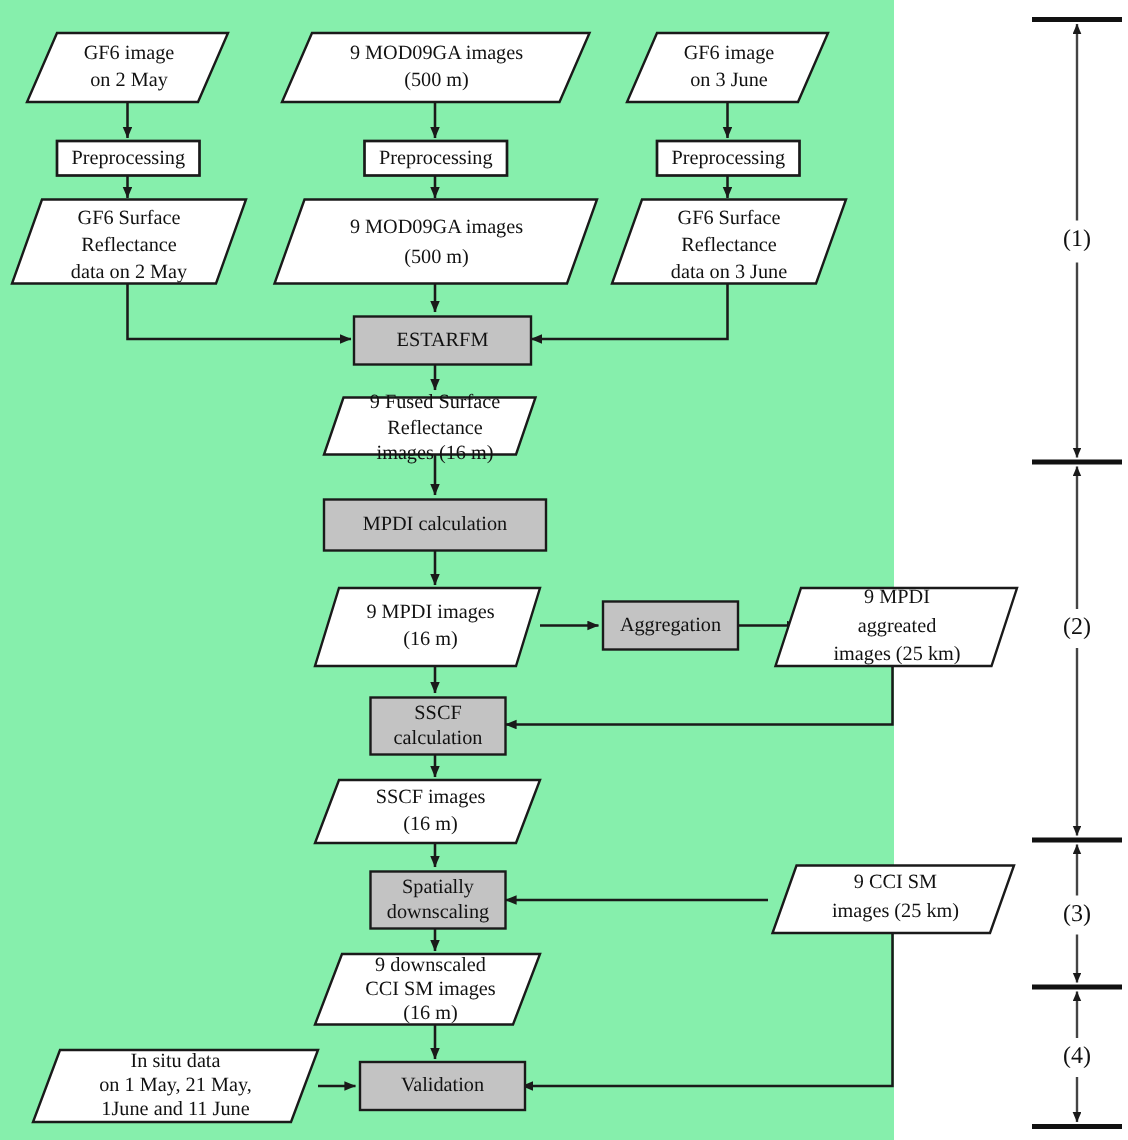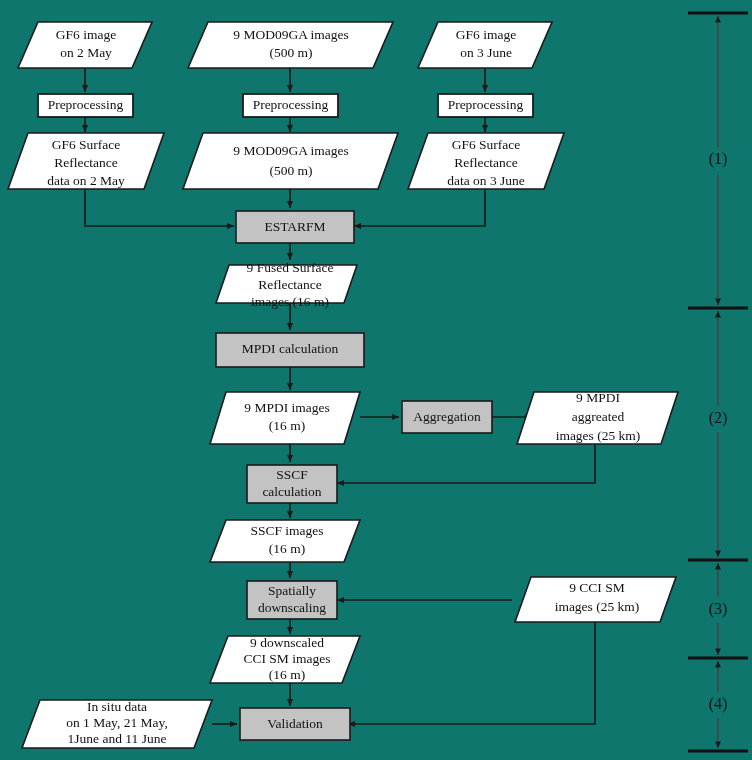--- a/index.html
+++ b/index.html
@@ -8,23 +8,23 @@
     background: #ffffff;
   }
   body {
     width: 752px;
     height: 760px;
     font-family: "Liberation Serif", "DejaVu Serif", serif;
     overflow: hidden;
   }
   #flowchart-root {
     position: relative;
-    width: 752px;
+    width: 596px;
     height: 760px;
-    background: #0f766e;
+    background: #86efac;
   }
   svg.diagram {
     display: block;
     width: 752px;
     height: 760px;
   }
   .node-shape {
     stroke: #1a1a1a;
     stroke-width: 1.6;
   }

